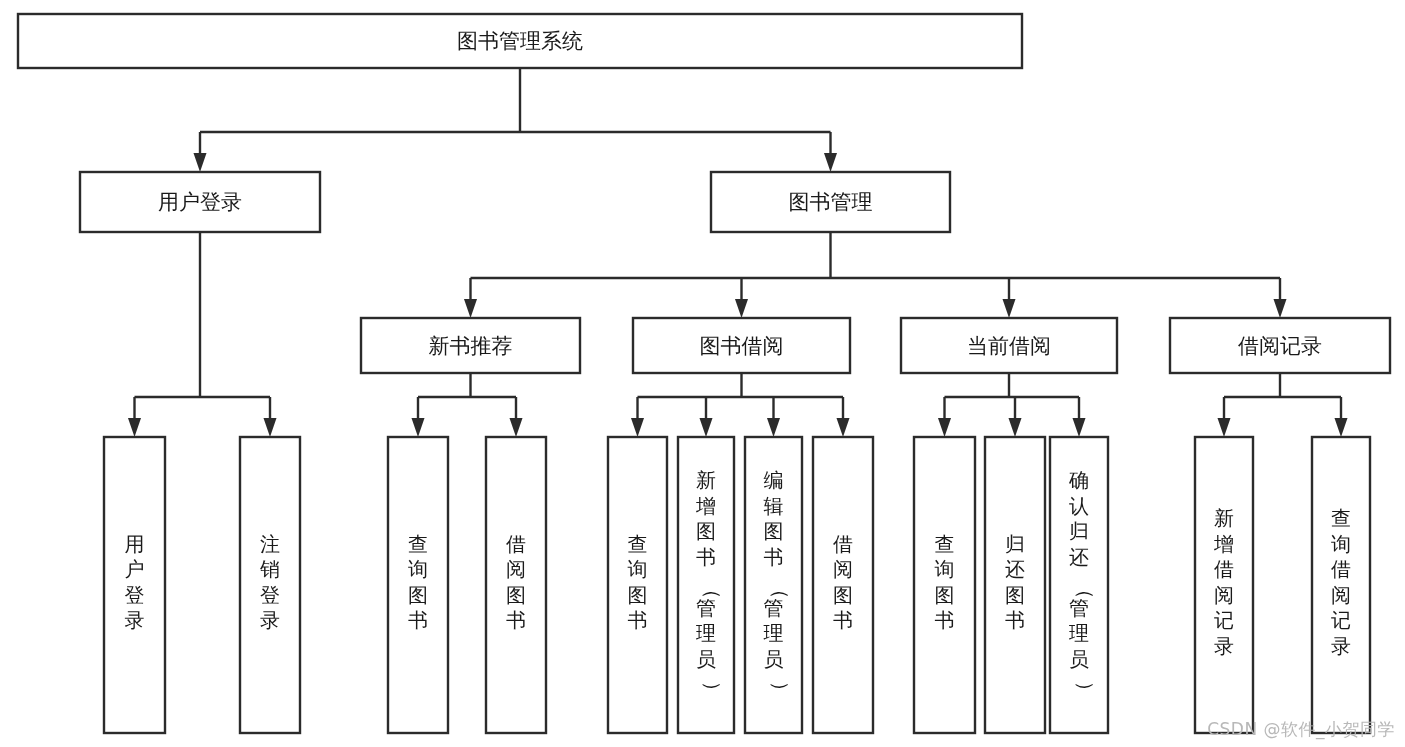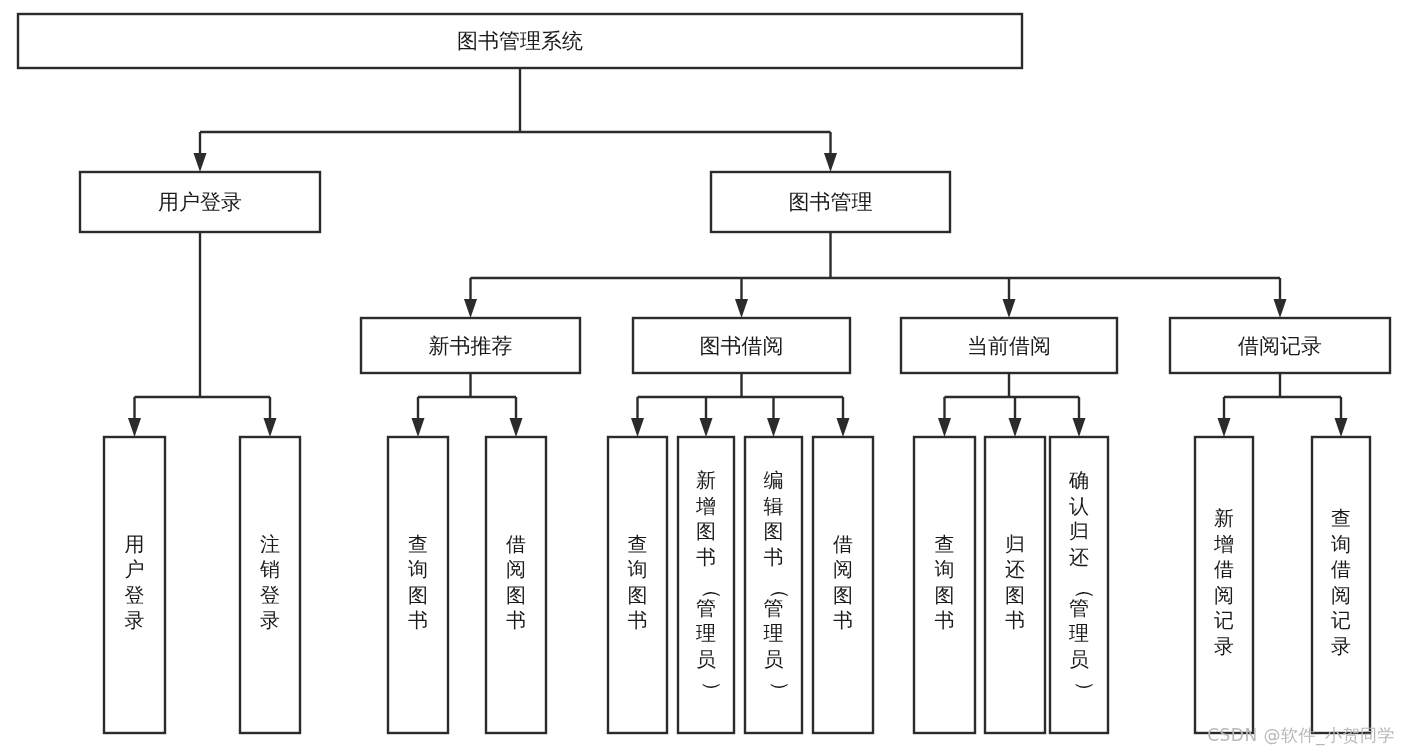--- a/index.html
+++ b/index.html
@@ -46,21 +46,21 @@
   }
   .node-label-v {
     fill: #1a1a1a;
     font-family: "DejaVu Sans", "Liberation Sans", sans-serif;
     font-size: 20px;
     text-anchor: middle;
   }
   .watermark {
     position: absolute;
     right: 10px;
-    bottom: 0;
+    bottom: 6px;
     color: #b8b8b8;
     font-size: 17px;
     font-family: "DejaVu Sans", "Liberation Sans", sans-serif;
     letter-spacing: 0.5px;
     white-space: nowrap;
     pointer-events: none;
   }
 </style>
 </head>
 <body>

